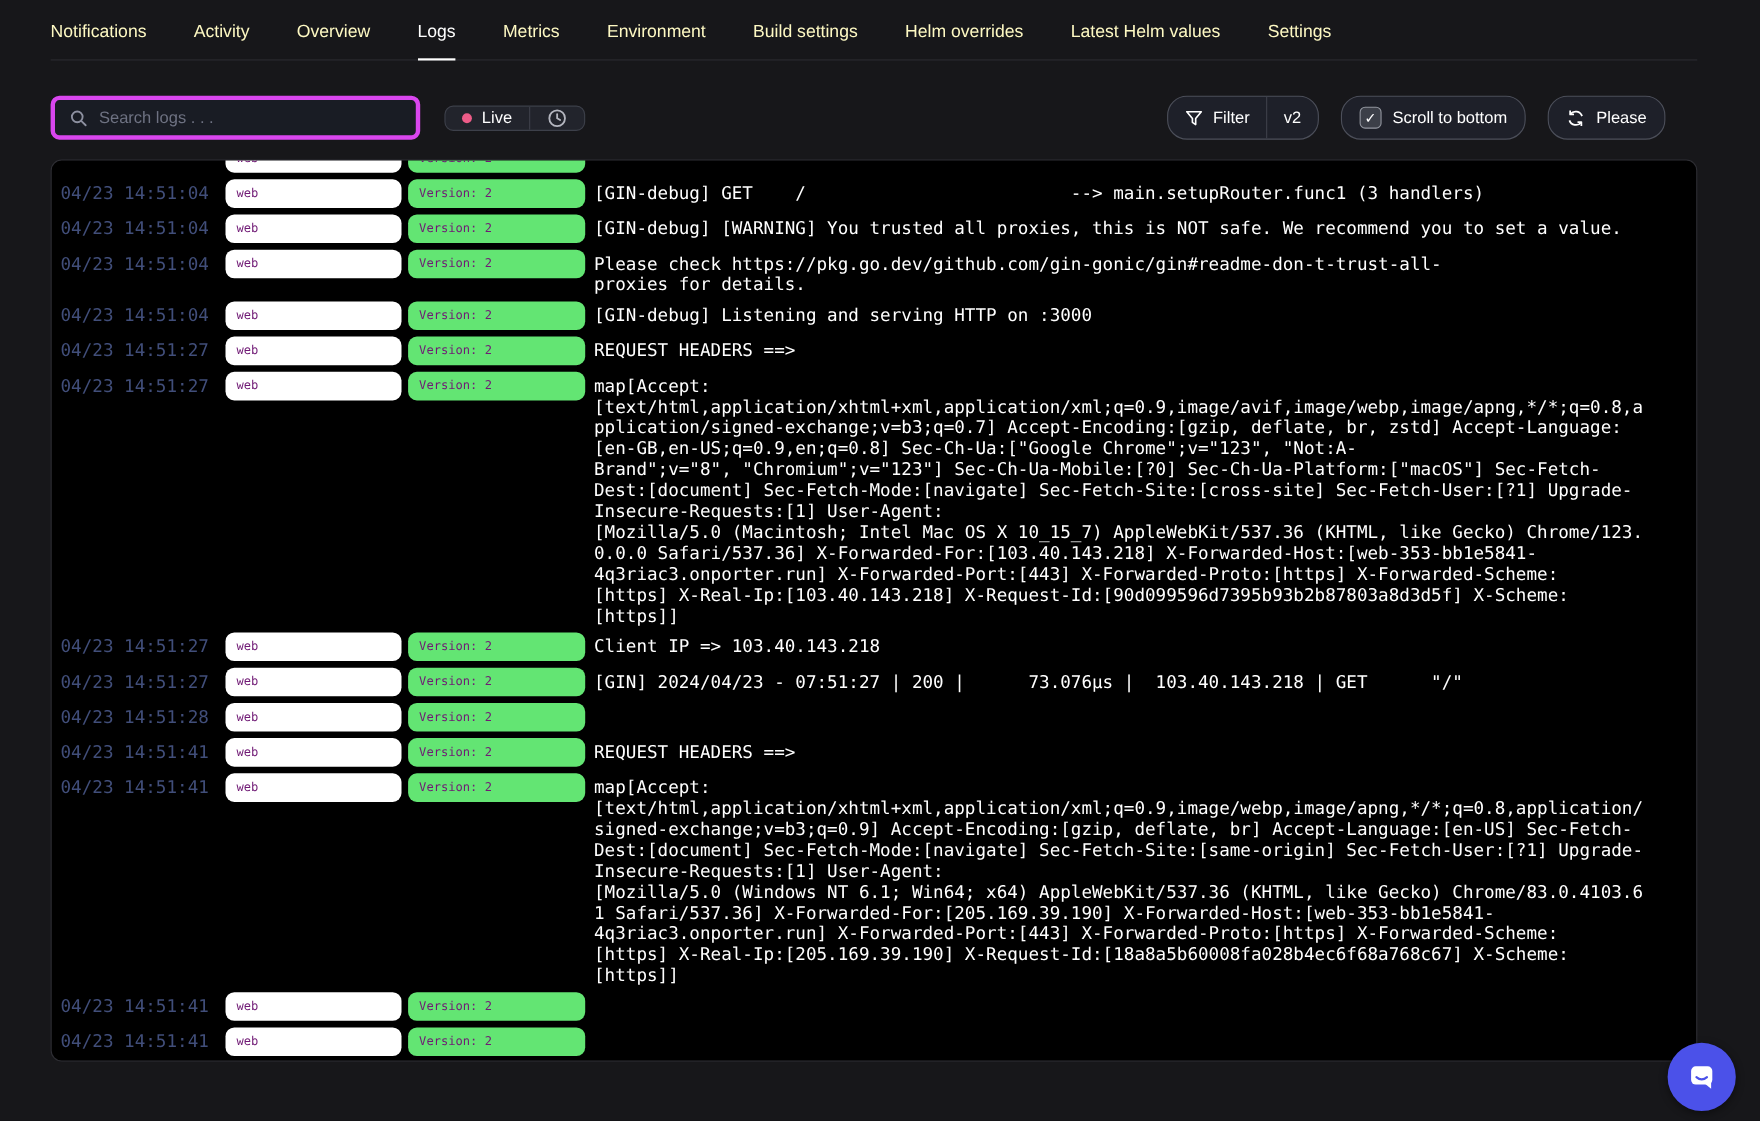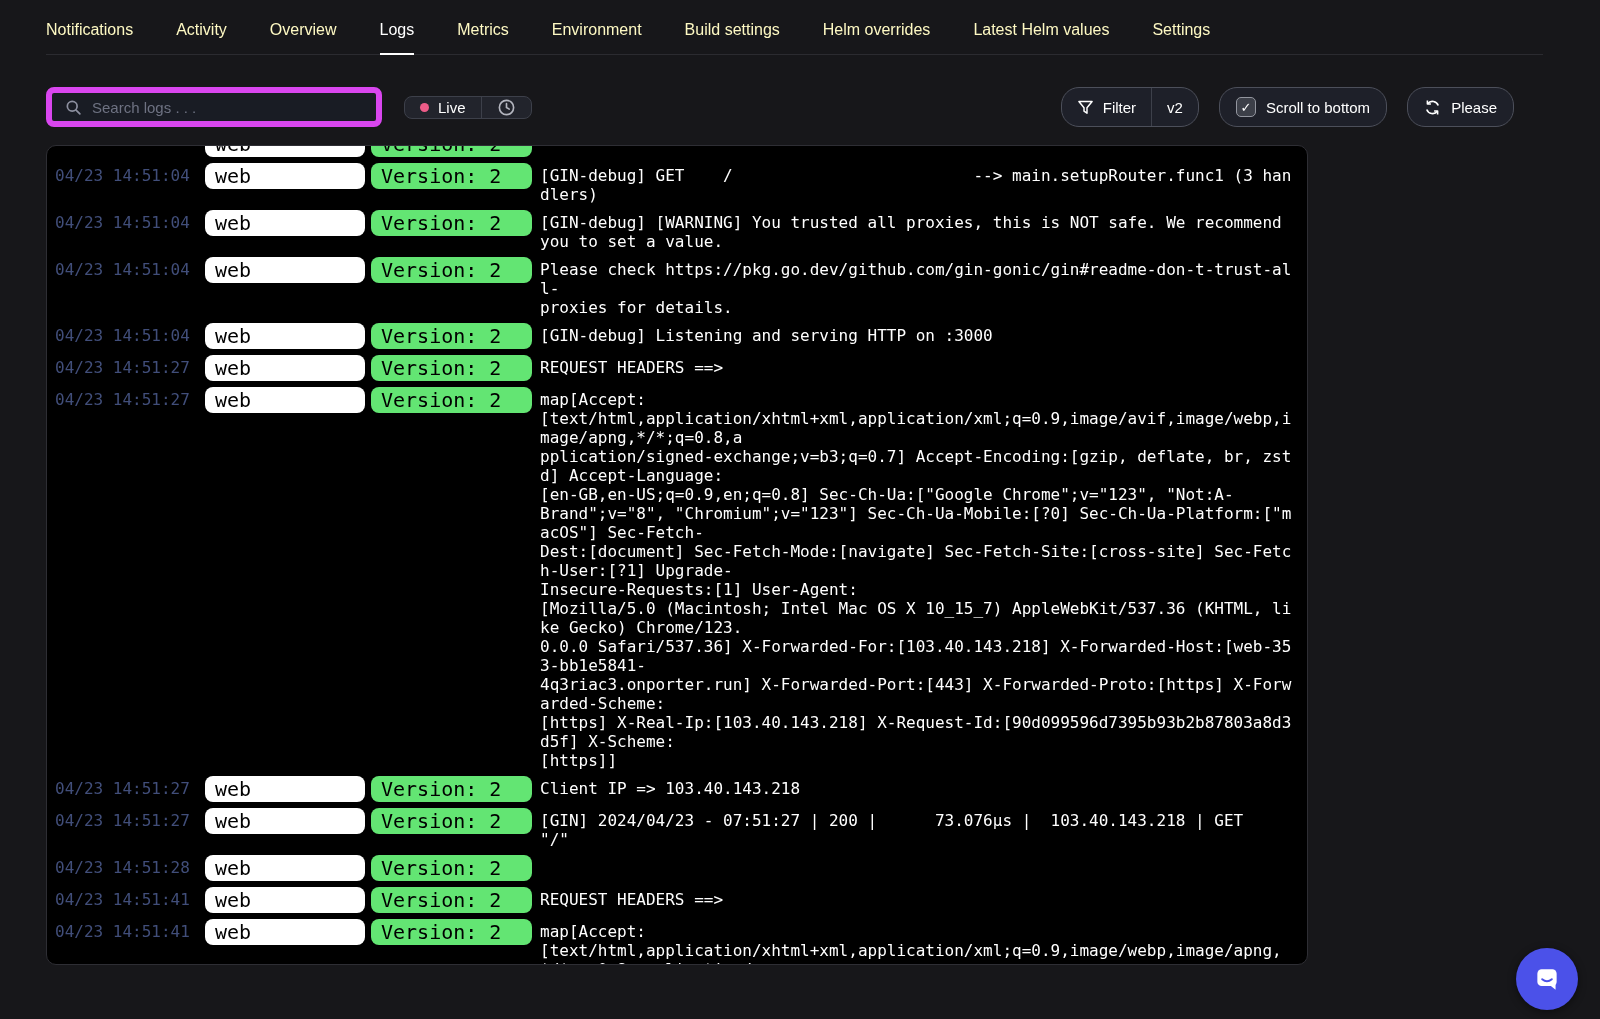--- a/index.html
+++ b/index.html
@@ -26,21 +26,21 @@
     border-bottom:2px solid transparent; margin-bottom:-1px;
     cursor:default; white-space:nowrap;
   }
   .tab.active { color:#fff; border-bottom-color:#fff; font-weight:500; }
   
   .toolbar {
     margin:32px 0 0 46px; width:1497px;
     display:flex; align-items:center;
   }
   .search {
-    width:336px; height:40px; border:6px solid #d946ef; border-radius:8px;
+    width:336px; height:40px; border:4px solid #d946ef; border-radius:8px;
     background:#191c24; display:flex; align-items:center; padding:0 13px; gap:10px;
   }
   .search input {
     flex:1; background:transparent; border:none; outline:none;
     color:#e3e4e8; font-size:15px; font-family:"Liberation Sans", sans-serif;
   }
   .search input::placeholder { color:#6e7282; }
   .seg-group {
     display:flex; align-items:stretch; height:23px;
     border:1px solid #3d404a; border-radius:8px; background:#22242c; overflow:hidden;
@@ -60,34 +60,34 @@
     font-size:15px; color:#fff; cursor:pointer; background:transparent; border:none;
     font-family:"Liberation Sans", sans-serif;
   }
   .checkbox {
     width:20px; height:20px; border-radius:5px; border:1px solid #93969f;
     background:#3c3f48; display:flex; align-items:center; justify-content:center;
     font-size:13px; color:#fff; line-height:1;
   }
   
   .log-panel {
-    margin:18px 0 0 46px; width:1262px; height:820px;
+    margin:18px 0 0 46px; width:1497px; height:820px;
     background:#000; border:1px solid #2e2e34; border-radius:10px;
     overflow:hidden; padding:0 8px 0 4px;
   }
   .log-row { display:flex; align-items:flex-start; padding:3px 0; }
   .log-row.clipped { margin-top:-18px; }
   .mono { font-family:"DejaVu Sans Mono", monospace; }
   .log-time {
     flex:none; width:146px; padding-left:4px; white-space:pre;
     color:var(--timestamp); font-size:16px; line-height:26px;
   }
   .badge {
     flex:none; height:26px; line-height:26px; border-radius:8px;
-    font-size:20px; color:#000000; padding:0 10px; white-space:pre; overflow:hidden;
+    font-size:11px; color:#701a75; padding:0 10px; white-space:pre; overflow:hidden;
   }
   .badge.service { width:160px; background:var(--service-badge); margin-left:8px; }
   .badge.version { width:161px; background:var(--version-badge); margin-left:6px; }
   .log-message {
     flex:1; margin-left:8px; padding-top:3px;
     color:var(--message); font-size:16px; line-height:19px;
     white-space:pre-wrap; word-break:break-all;
   }
   
   .chat-launcher {

